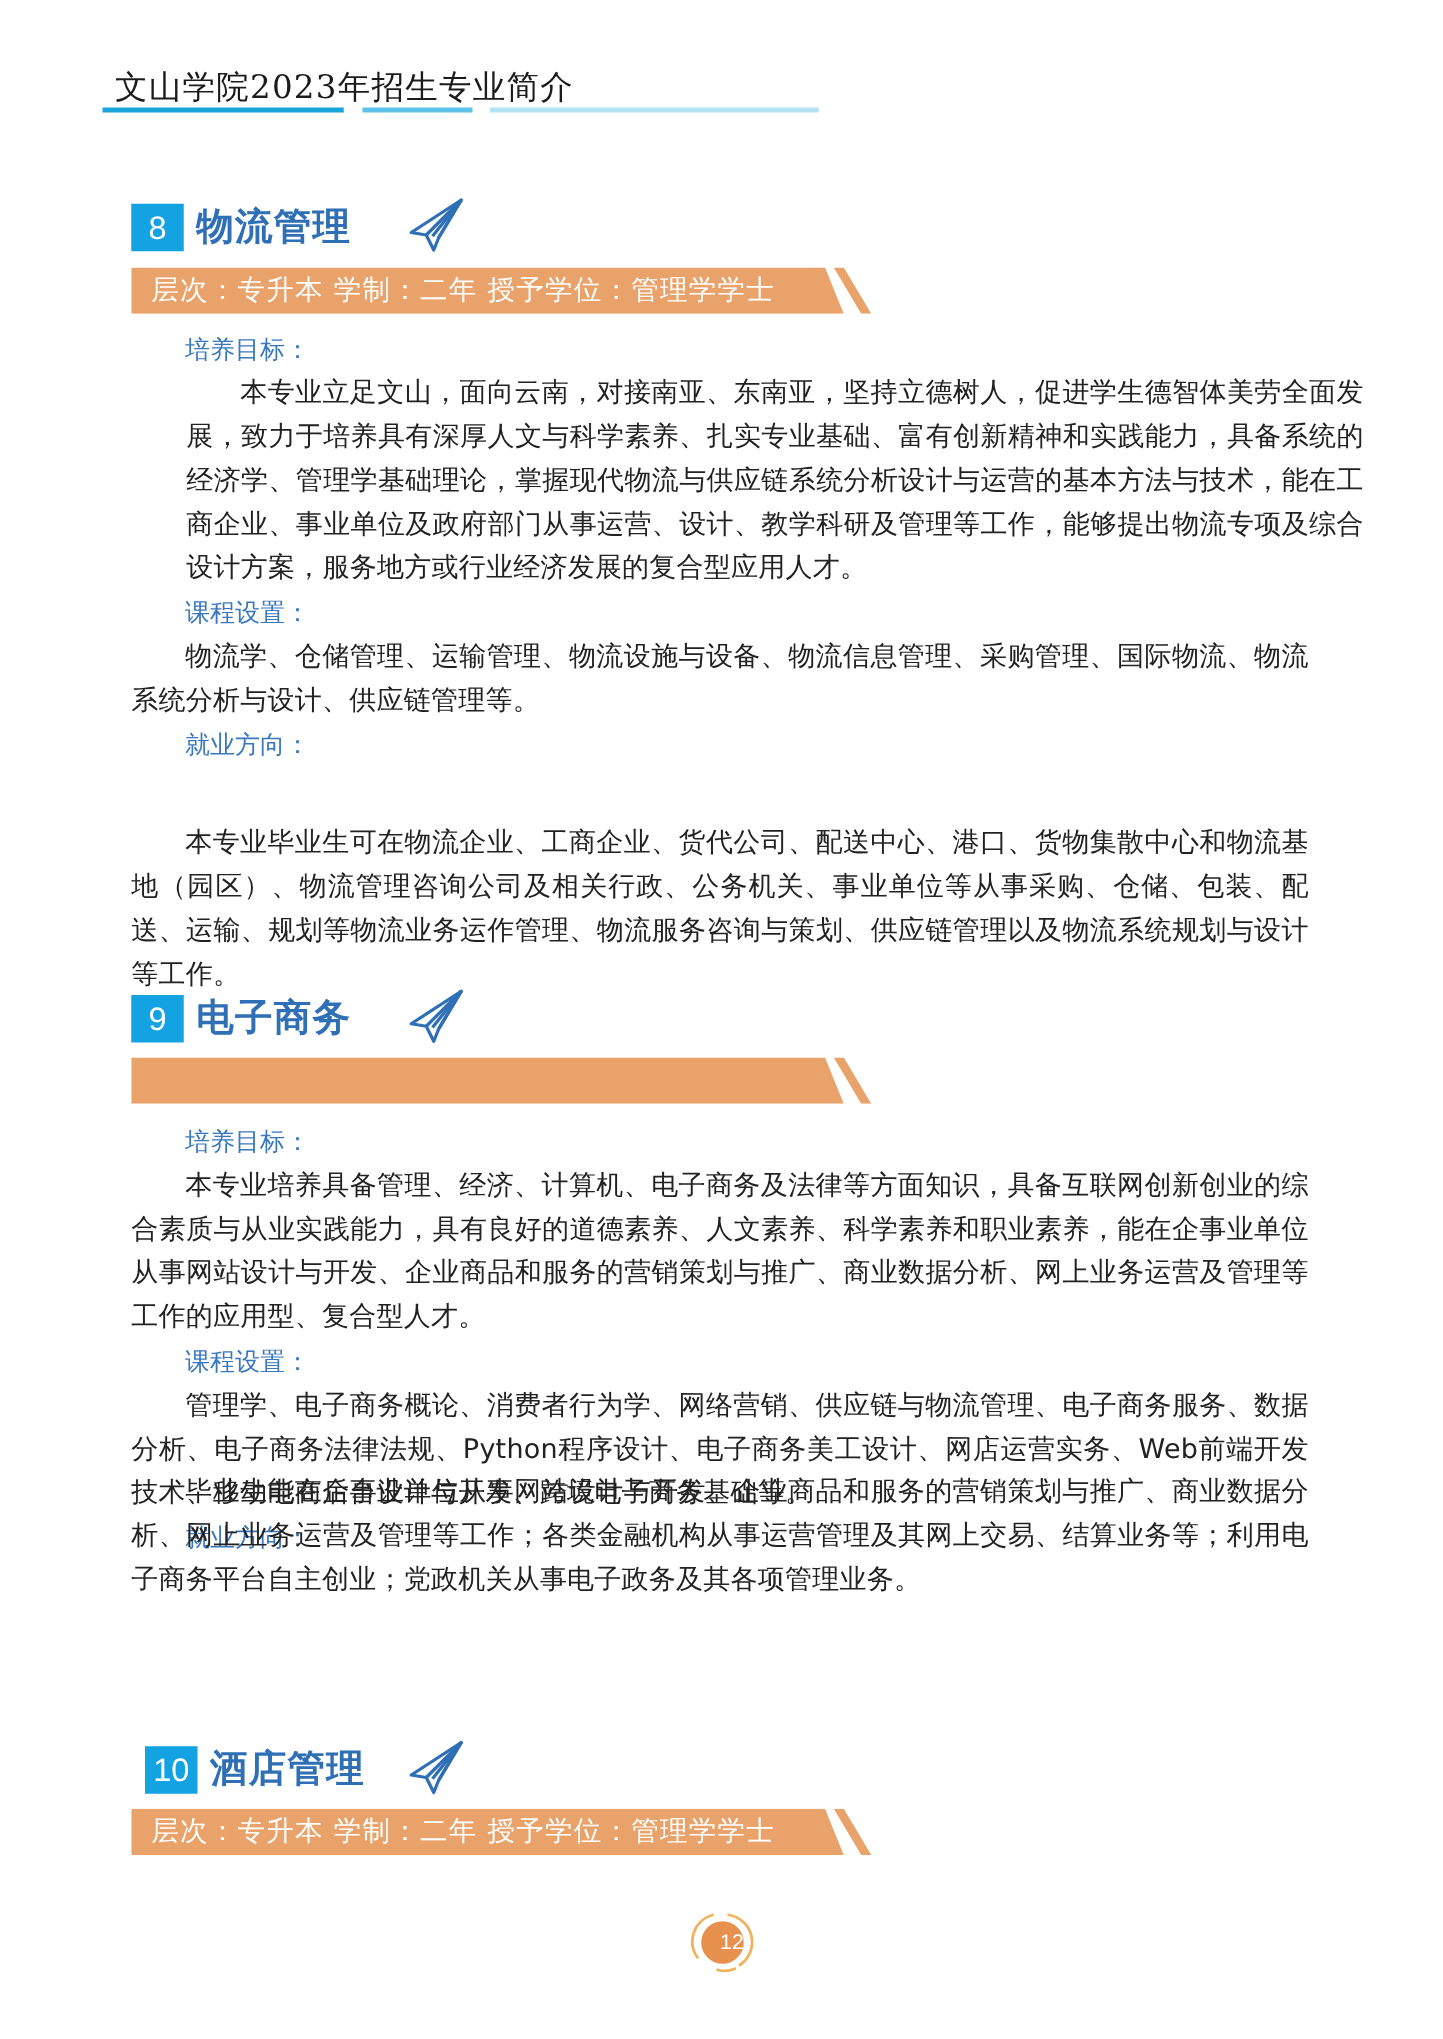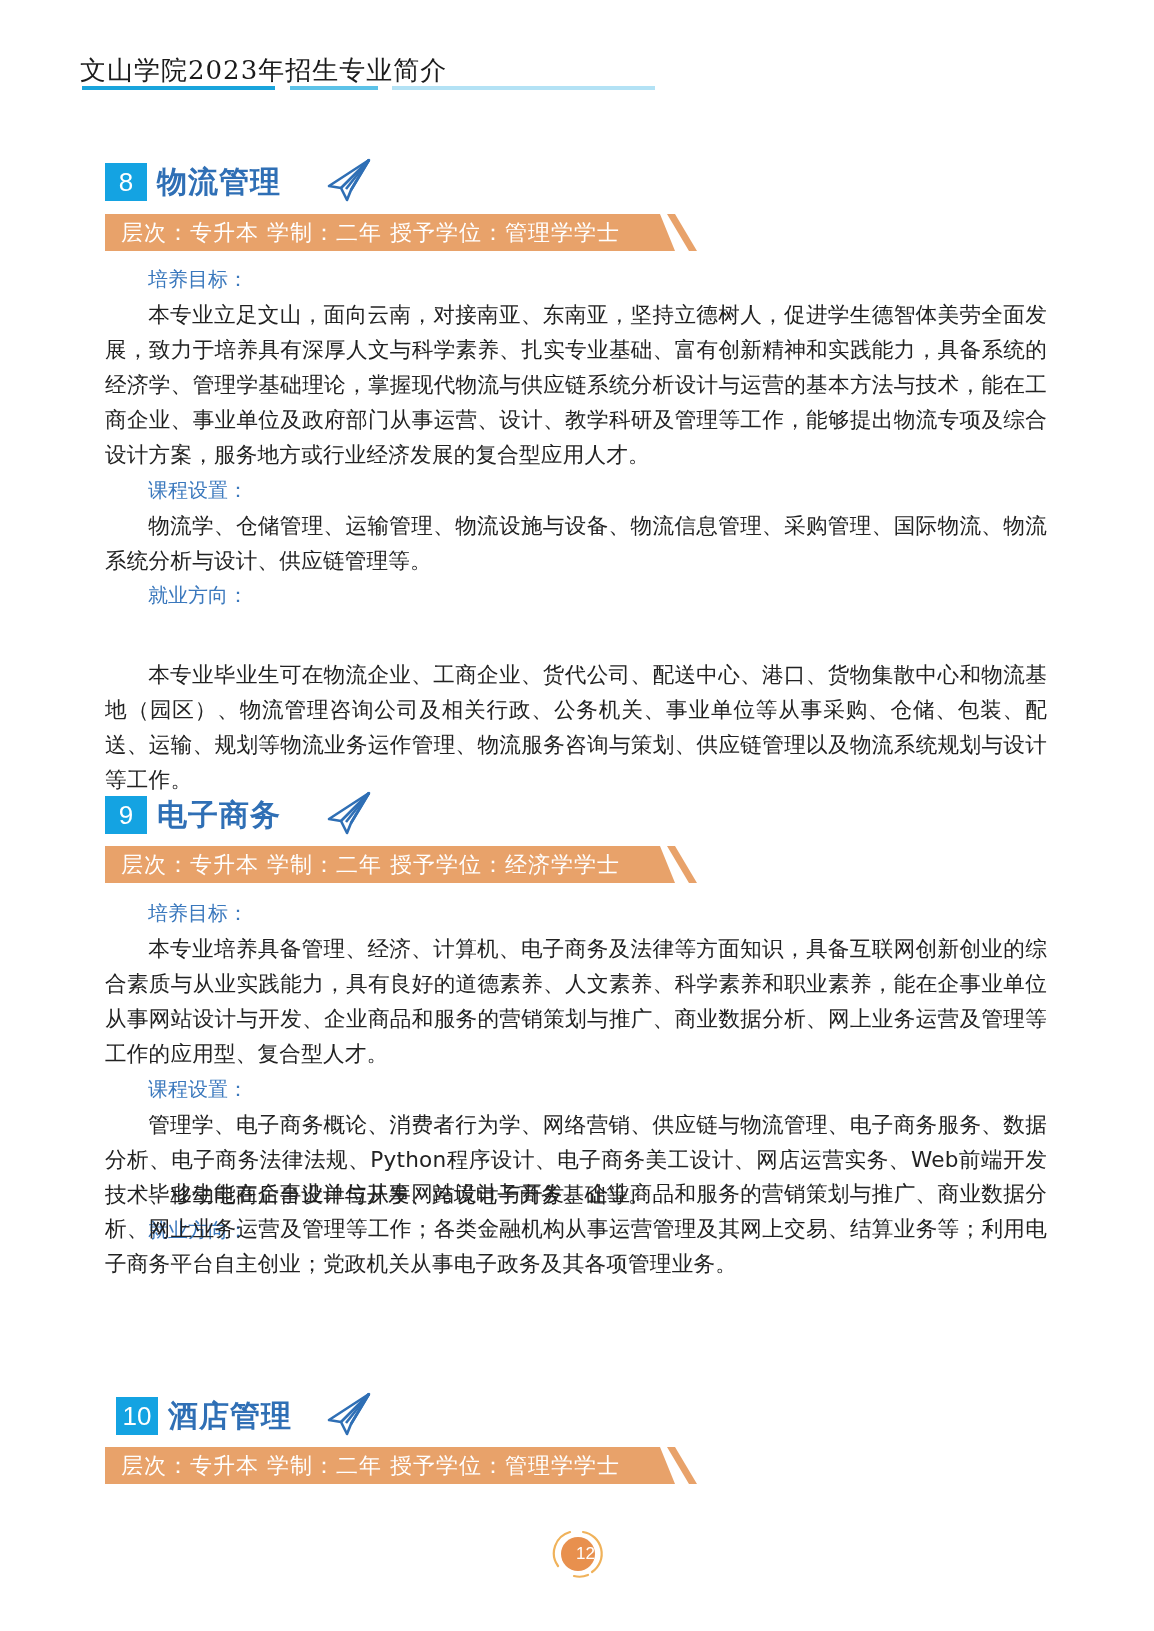--- a/index.html
+++ b/index.html
@@ -1,18 +1,18 @@
 <!DOCTYPE html>
 <html><head>
 <meta charset="utf-8">
 <style>
   html, body { margin:0; padding:0; background:#ffffff; }
   body { width:1154px; height:1631px; position:relative; overflow:hidden;
          font-family:"DejaVu Sans","Liberation Sans",sans-serif; color:#222; }
-  .page-header { position:absolute; left:80px; top:52px; }
+  .page-header { position:absolute; left:92px; top:52px; }
   .page-title { font-family:"DejaVu Serif","Liberation Serif",serif; font-size:26px; color:#1b1b1b; letter-spacing:1px; line-height:36px; white-space:nowrap; }
   .hbar { position:absolute; top:86px; height:4px; }
   .hbar1 { left:82px; width:193px; background:#19a4dc; }
   .hbar2 { left:290px; width:88px; background:#5cc2e8; }
   .hbar3 { left:392px; width:263px; background:#b3e2f5; }
 
   .section-head { position:absolute; left:105px; height:40px; display:flex; align-items:center; }
   .num-box { height:38px; min-width:42px; padding:0 4px; box-sizing:border-box; background:#14a3e2; color:#fff;
              font-size:26px; line-height:38px; text-align:center; font-family:"Liberation Sans",sans-serif; }
   .sec-title { margin-left:10px; font-size:30px; font-weight:bold; color:#2f6fb5; letter-spacing:1px; line-height:40px; white-space:nowrap; }
@@ -55,21 +55,21 @@
   </span>
 </div>
 <div class="banner" style="top:214px;">
   <svg width="600" height="37" viewBox="0 0 600 37">
       <polygon points="0,0 555,0 570,37 0,37" fill="#e8a26a"></polygon>
       <polygon points="562,0 570,0 592,37 584,37" fill="#e8a26a"></polygon>
     </svg>
   <div class="banner-text">层次：专升本  学制：二年  授予学位：管理学学士</div>
 </div>
 <div class="label" style="top:264px;">培养目标：</div>
-<div class="para" style="top:297px;">本专业立足文山，面向云南，对接南亚、东南亚，坚持立德树人，促进学生德智体美劳全面发展，致力于培养具有深厚人文与科学素养、扎实专业基础、富有创新精神和实践能力，具备系统的经济学、管理学基础理论，掌握现代物流与供应链系统分析设计与运营的基本方法与技术，能在工商企业、事业单位及政府部门从事运营、设计、教学科研及管理等工作，能够提出物流专项及综合设计方案，服务地方或行业经济发展的复合型应用人才。</div>
+<div class="para" style="top:297px;margin-left:44px;">本专业立足文山，面向云南，对接南亚、东南亚，坚持立德树人，促进学生德智体美劳全面发展，致力于培养具有深厚人文与科学素养、扎实专业基础、富有创新精神和实践能力，具备系统的经济学、管理学基础理论，掌握现代物流与供应链系统分析设计与运营的基本方法与技术，能在工商企业、事业单位及政府部门从事运营、设计、教学科研及管理等工作，能够提出物流专项及综合设计方案，服务地方或行业经济发展的复合型应用人才。</div>
 <div class="label" style="top:475px;">课程设置：</div>
 <div class="para" style="top:508px;">物流学、仓储管理、运输管理、物流设施与设备、物流信息管理、采购管理、国际物流、物流系统分析与设计、供应链管理等。</div>
 <div class="label" style="top:580px;">就业方向：</div>
 <div class="para" style="top:613px;margin-top:44px;">本专业毕业生可在物流企业、工商企业、货代公司、配送中心、港口、货物集散中心和物流基地（园区）、物流管理咨询公司及相关行政、公务机关、事业单位等从事采购、仓储、包装、配送、运输、规划等物流业务运作管理、物流服务咨询与策划、供应链管理以及物流系统规划与设计等工作。</div>
 
 <div class="section-head" style="top:795px;">
   <div class="num-box">9</div>
   <div class="sec-title">电子商务</div>
   <span class="plane" style="left:220px;">
     <svg width="48" height="44" viewBox="0 0 48 44">
@@ -80,21 +80,20 @@
           <path d="M44 2 L21 31"></path>
         </g>
       </svg>
   </span>
 </div>
 <div class="banner" style="top:846px;">
   <svg width="600" height="37" viewBox="0 0 600 37">
       <polygon points="0,0 555,0 570,37 0,37" fill="#e8a26a"></polygon>
       <polygon points="562,0 570,0 592,37 584,37" fill="#e8a26a"></polygon>
     </svg>
-  <div class="banner-text">层次：专升本  学制：二年  授予学位：经济学学士</div>
 </div>
 <div class="label" style="top:898px;">培养目标：</div>
 <div class="para" style="top:931px;">本专业培养具备管理、经济、计算机、电子商务及法律等方面知识，具备互联网创新创业的综合素质与从业实践能力，具有良好的道德素养、人文素养、科学素养和职业素养，能在企事业单位从事网站设计与开发、企业商品和服务的营销策划与推广、商业数据分析、网上业务运营及管理等工作的应用型、复合型人才。</div>
 <div class="label" style="top:1074px;">课程设置：</div>
 <div class="para" style="top:1107px;">管理学、电子商务概论、消费者行为学、网络营销、供应链与物流管理、电子商务服务、数据分析、电子商务法律法规、Python程序设计、电子商务美工设计、网店运营实务、Web前端开发技术、移动电商后台设计与开发、跨境电子商务基础等。</div>
 <div class="label" style="top:1215px;">就业方向：</div>
 <div class="para" style="top:1176px;">毕业生能在企事业单位从事网站设计与开发、企业商品和服务的营销策划与推广、商业数据分析、网上业务运营及管理等工作；各类金融机构从事运营管理及其网上交易、结算业务等；利用电子商务平台自主创业；党政机关从事电子政务及其各项管理业务。</div>
 
 <div class="section-head" style="top:1396px;padding-left:11px;">
   <div class="num-box">10</div>

